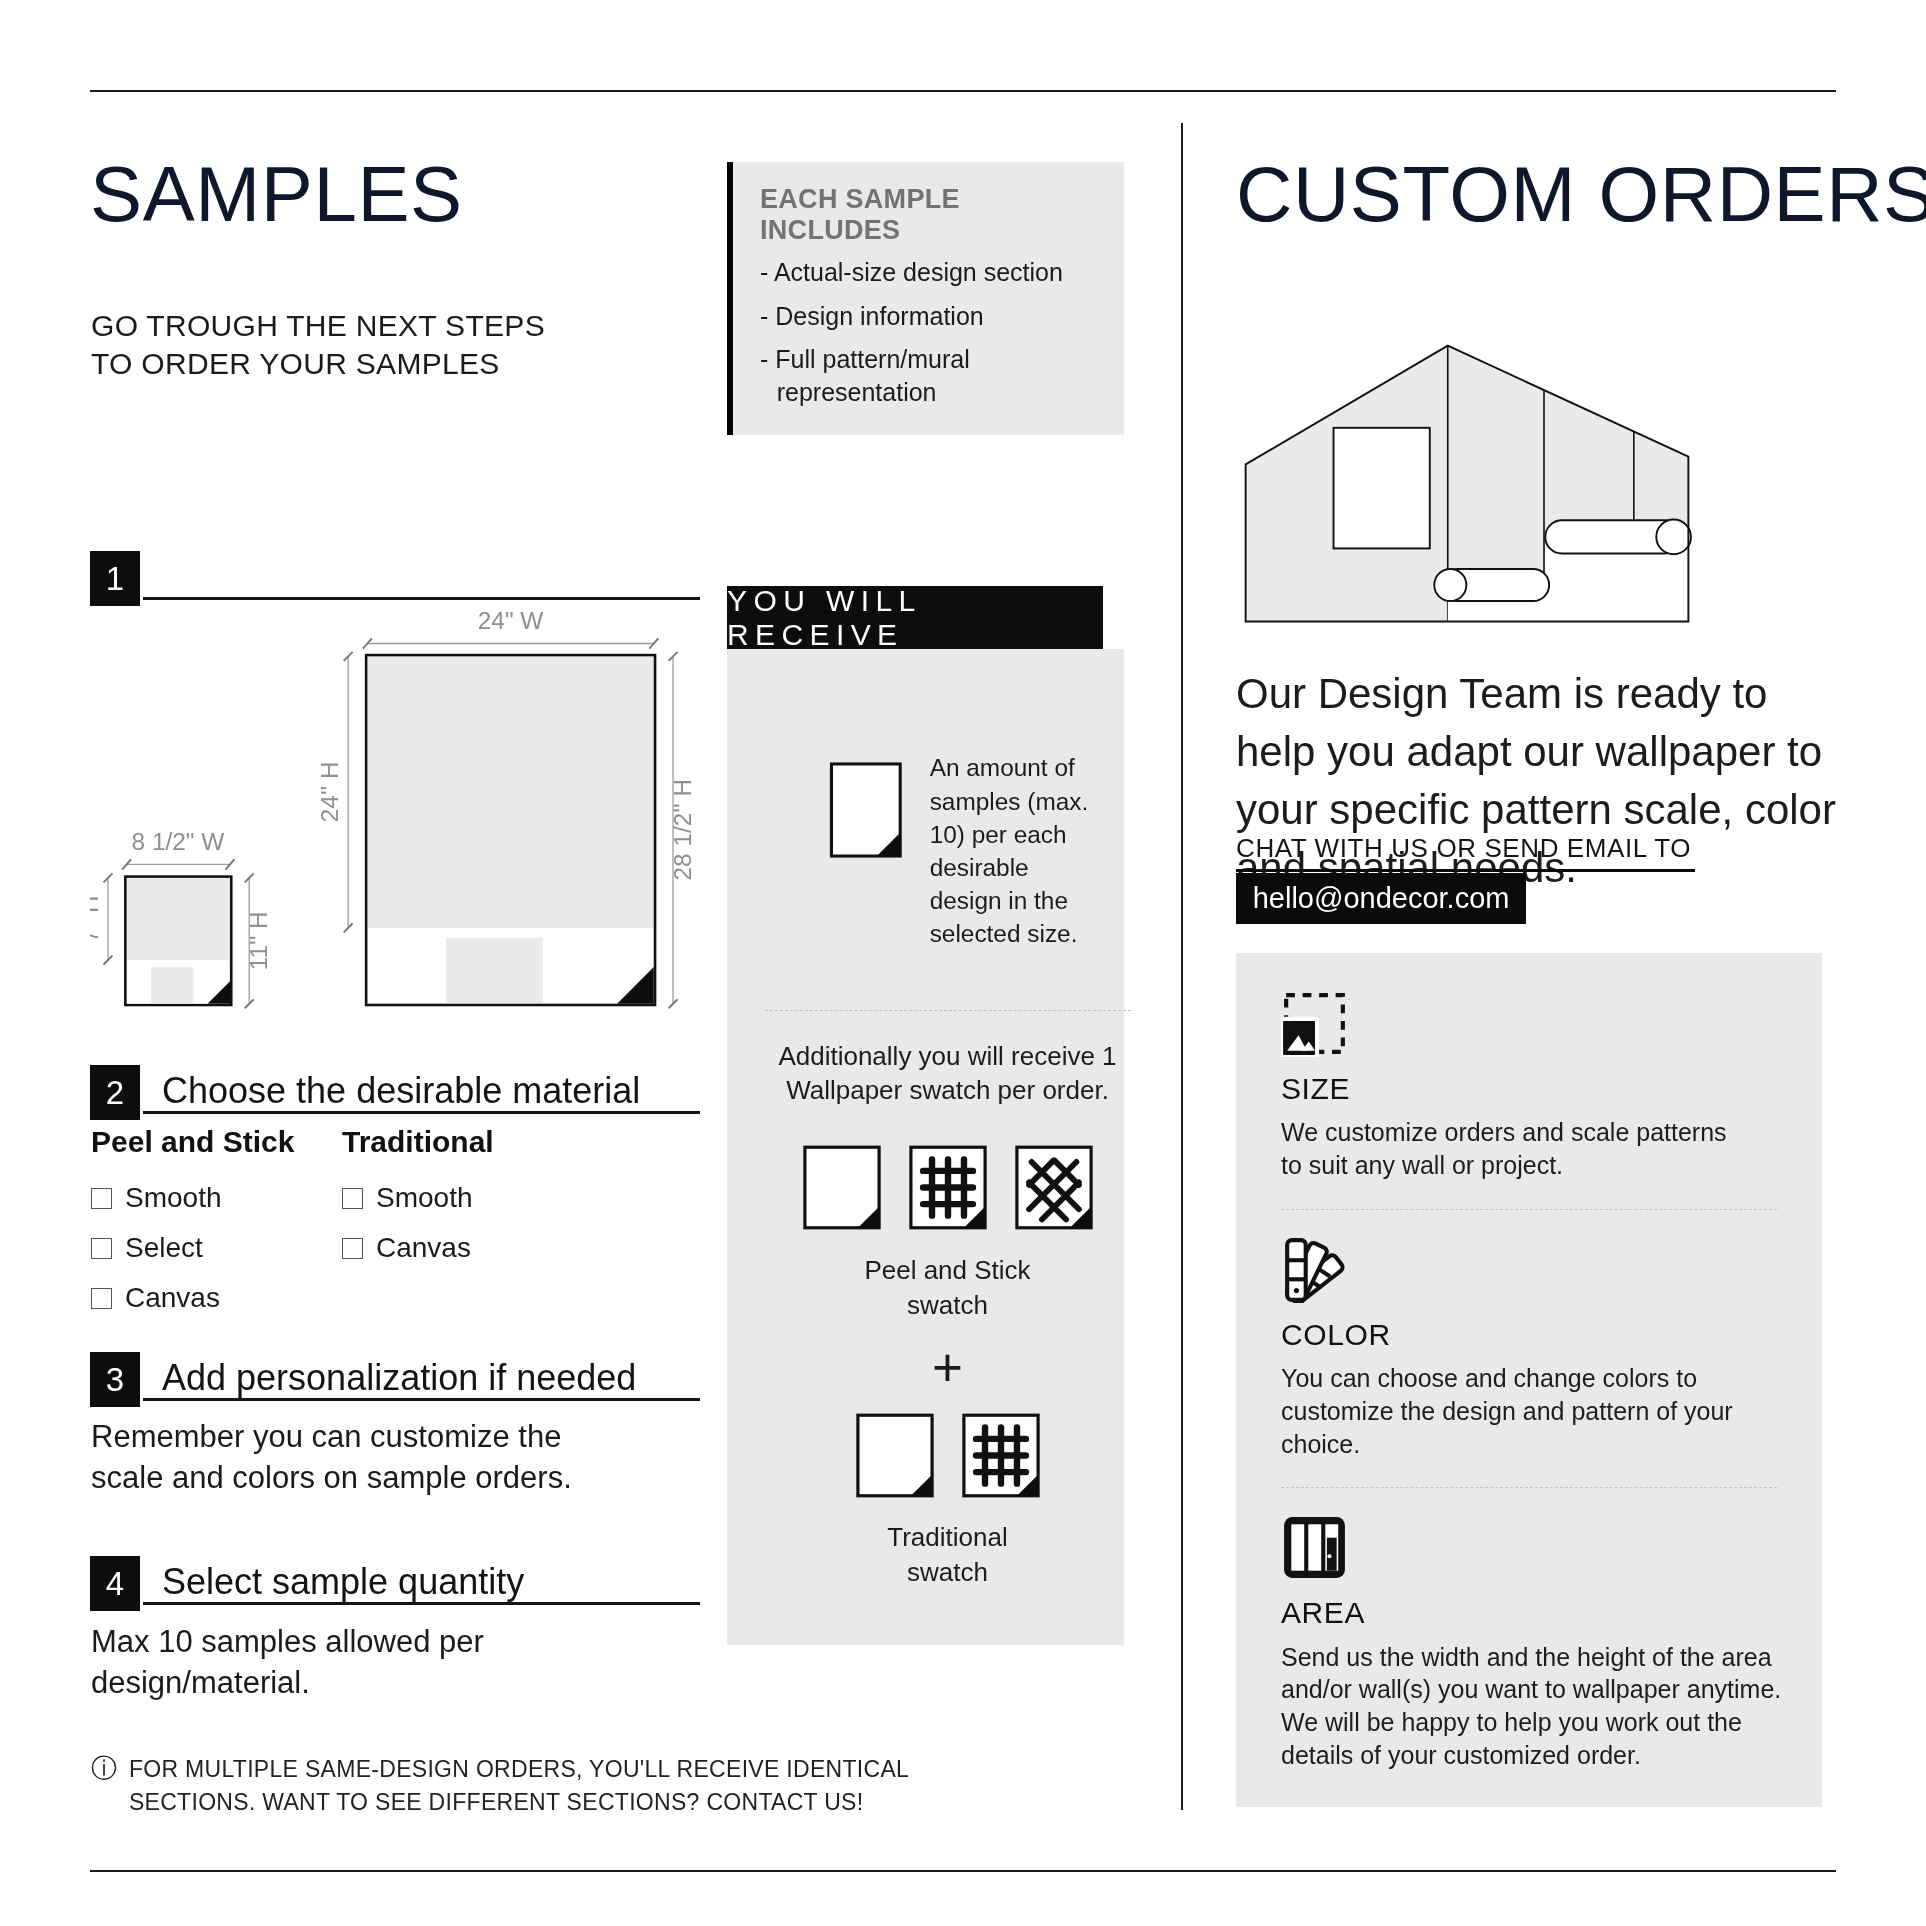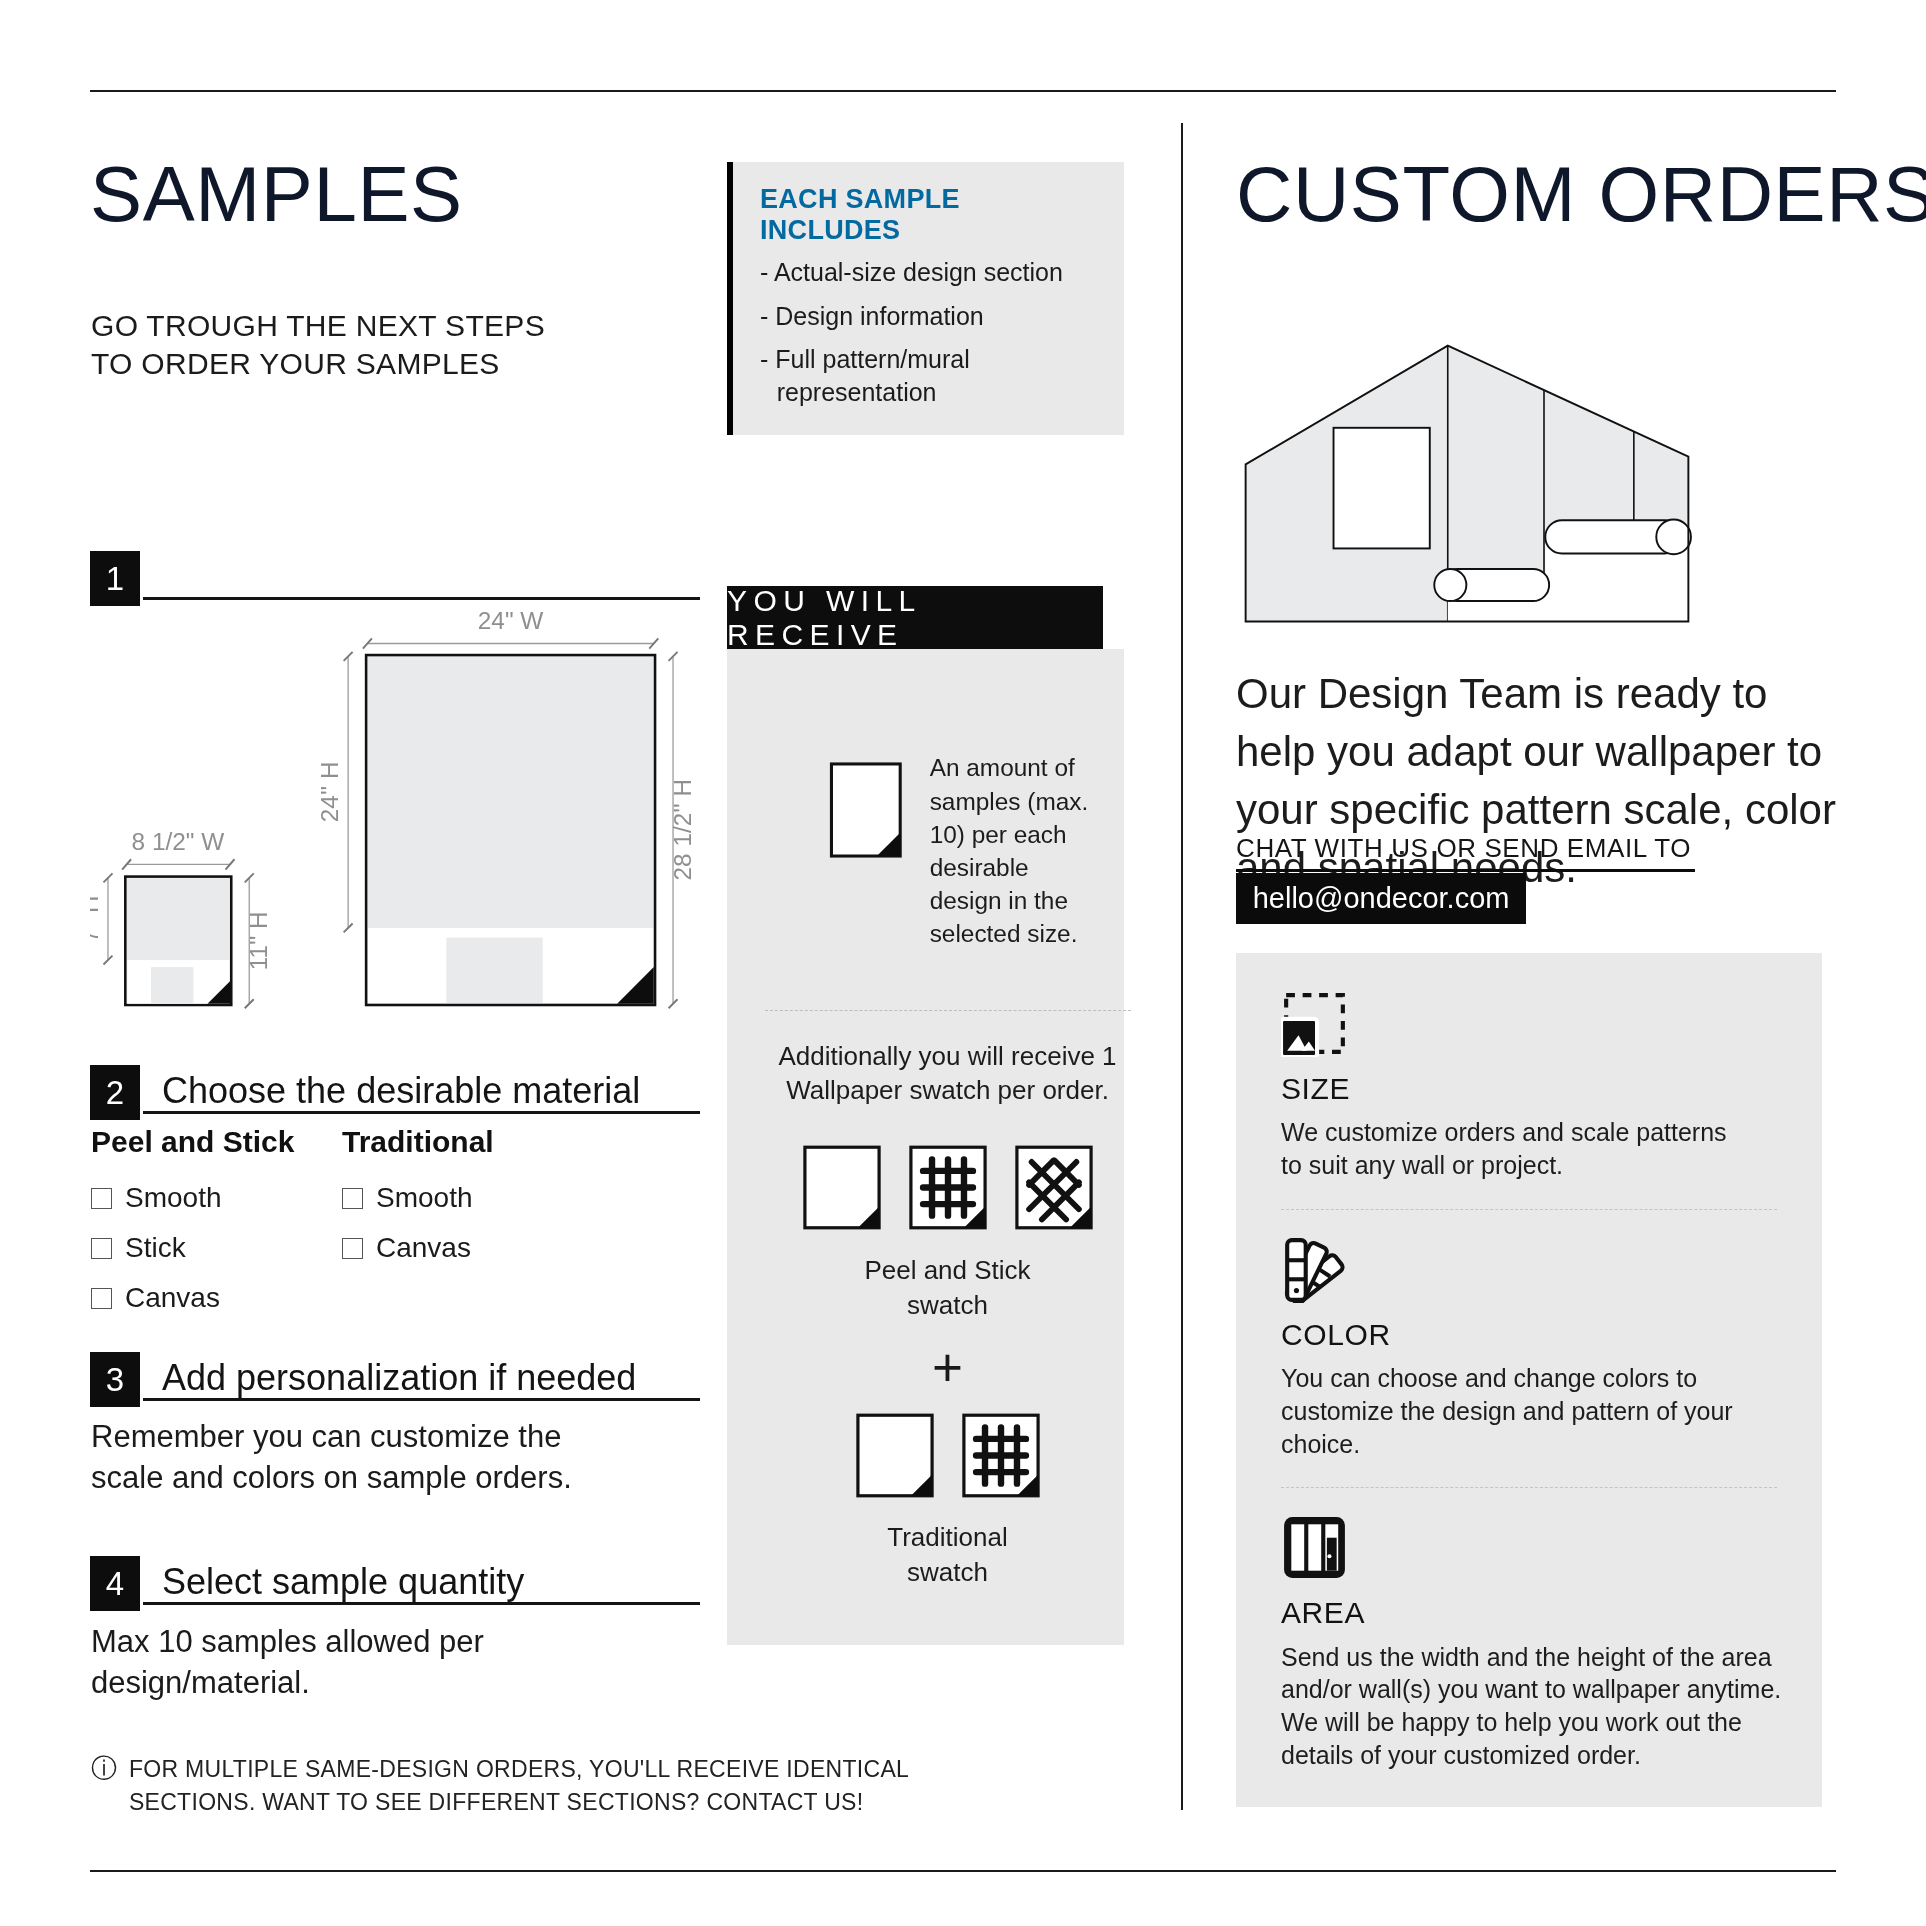--- a/index.html
+++ b/index.html
@@ -23,21 +23,21 @@
   
   .mat-title{font-size:30px;font-weight:700;color:#111;}
   .mat-row{display:flex;align-items:center;margin-top:18px;}
   .checkbox{width:19px;height:19px;border:1.9px solid #555;margin-right:13px;flex:0 0 auto;background:#fff;}
   .mat-label{font-size:28px;color:#1b1b1b;}
   
   .note{display:flex;gap:11.6px;align-items:flex-start;font-size:23px;letter-spacing:0.3px;line-height:1.42;color:#222;}
   .note .glyph{font-size:26px;line-height:1.2;}
   
   .includes-box{background:#e9e9ea;border-left:6.4px solid #000;padding:22px 23px 26px 27px;box-sizing:border-box;}
-  .includes-title{font-size:27px;font-weight:700;letter-spacing:0.3px;color:#0369a1;}
+  .includes-title{font-size:27px;font-weight:700;letter-spacing:0.3px;color:#737373;}
   .includes-item{font-size:25px;line-height:1.32;margin-top:10.3px;padding-left:16.7px;text-indent:-16.7px;color:#1b1b1b;}
   .receive-bar{background:#0d0d0d;color:#fff;display:flex;align-items:center;justify-content:center;
     font-size:30px;letter-spacing:6.4px;}
   .receive-box{background:#e9e9ea;box-sizing:border-box;display:flex;flex-direction:column;align-items:center;padding-left:44px;}
   .receive-row{display:flex;width:100%;padding:0 35px 0 58px;box-sizing:border-box;align-items:flex-start;}
   .receive-text{font-size:24.4px;line-height:1.36;color:#1c1c1c;width:212px;margin-left:27px;margin-top:6.4px;}
   .dashed-div{border-top:1.9px dashed #bdbdbd;width:100%;}
   .center-text{font-size:26px;line-height:1.34;text-align:center;color:#1c1c1c;}
   .swatch-row{display:flex;gap:28px;align-items:flex-end;}
   .plus{font-size:53px;font-weight:200;color:#1a1a1a;line-height:1;}
@@ -122,21 +122,21 @@
 </div>
 
 <div class="abs" style="left:91px;top:1125px;width:231px;">
   <div class="mat-title">Peel and Stick</div>
   <div class="mat-row" style="margin-top:23px;">
     <span class="checkbox"></span>
     <span class="mat-label">Smooth</span>
   </div>
   <div class="mat-row">
     <span class="checkbox"></span>
-    <span class="mat-label">Stick</span>
+    <span class="mat-label">Select</span>
   </div>
   <div class="mat-row">
     <span class="checkbox"></span>
     <span class="mat-label">Canvas</span>
   </div>
 </div>
 
 <div class="abs" style="left:342px;top:1125px;width:231px;">
   <div class="mat-title">Traditional</div>
   <div class="mat-row" style="margin-top:23px;">

